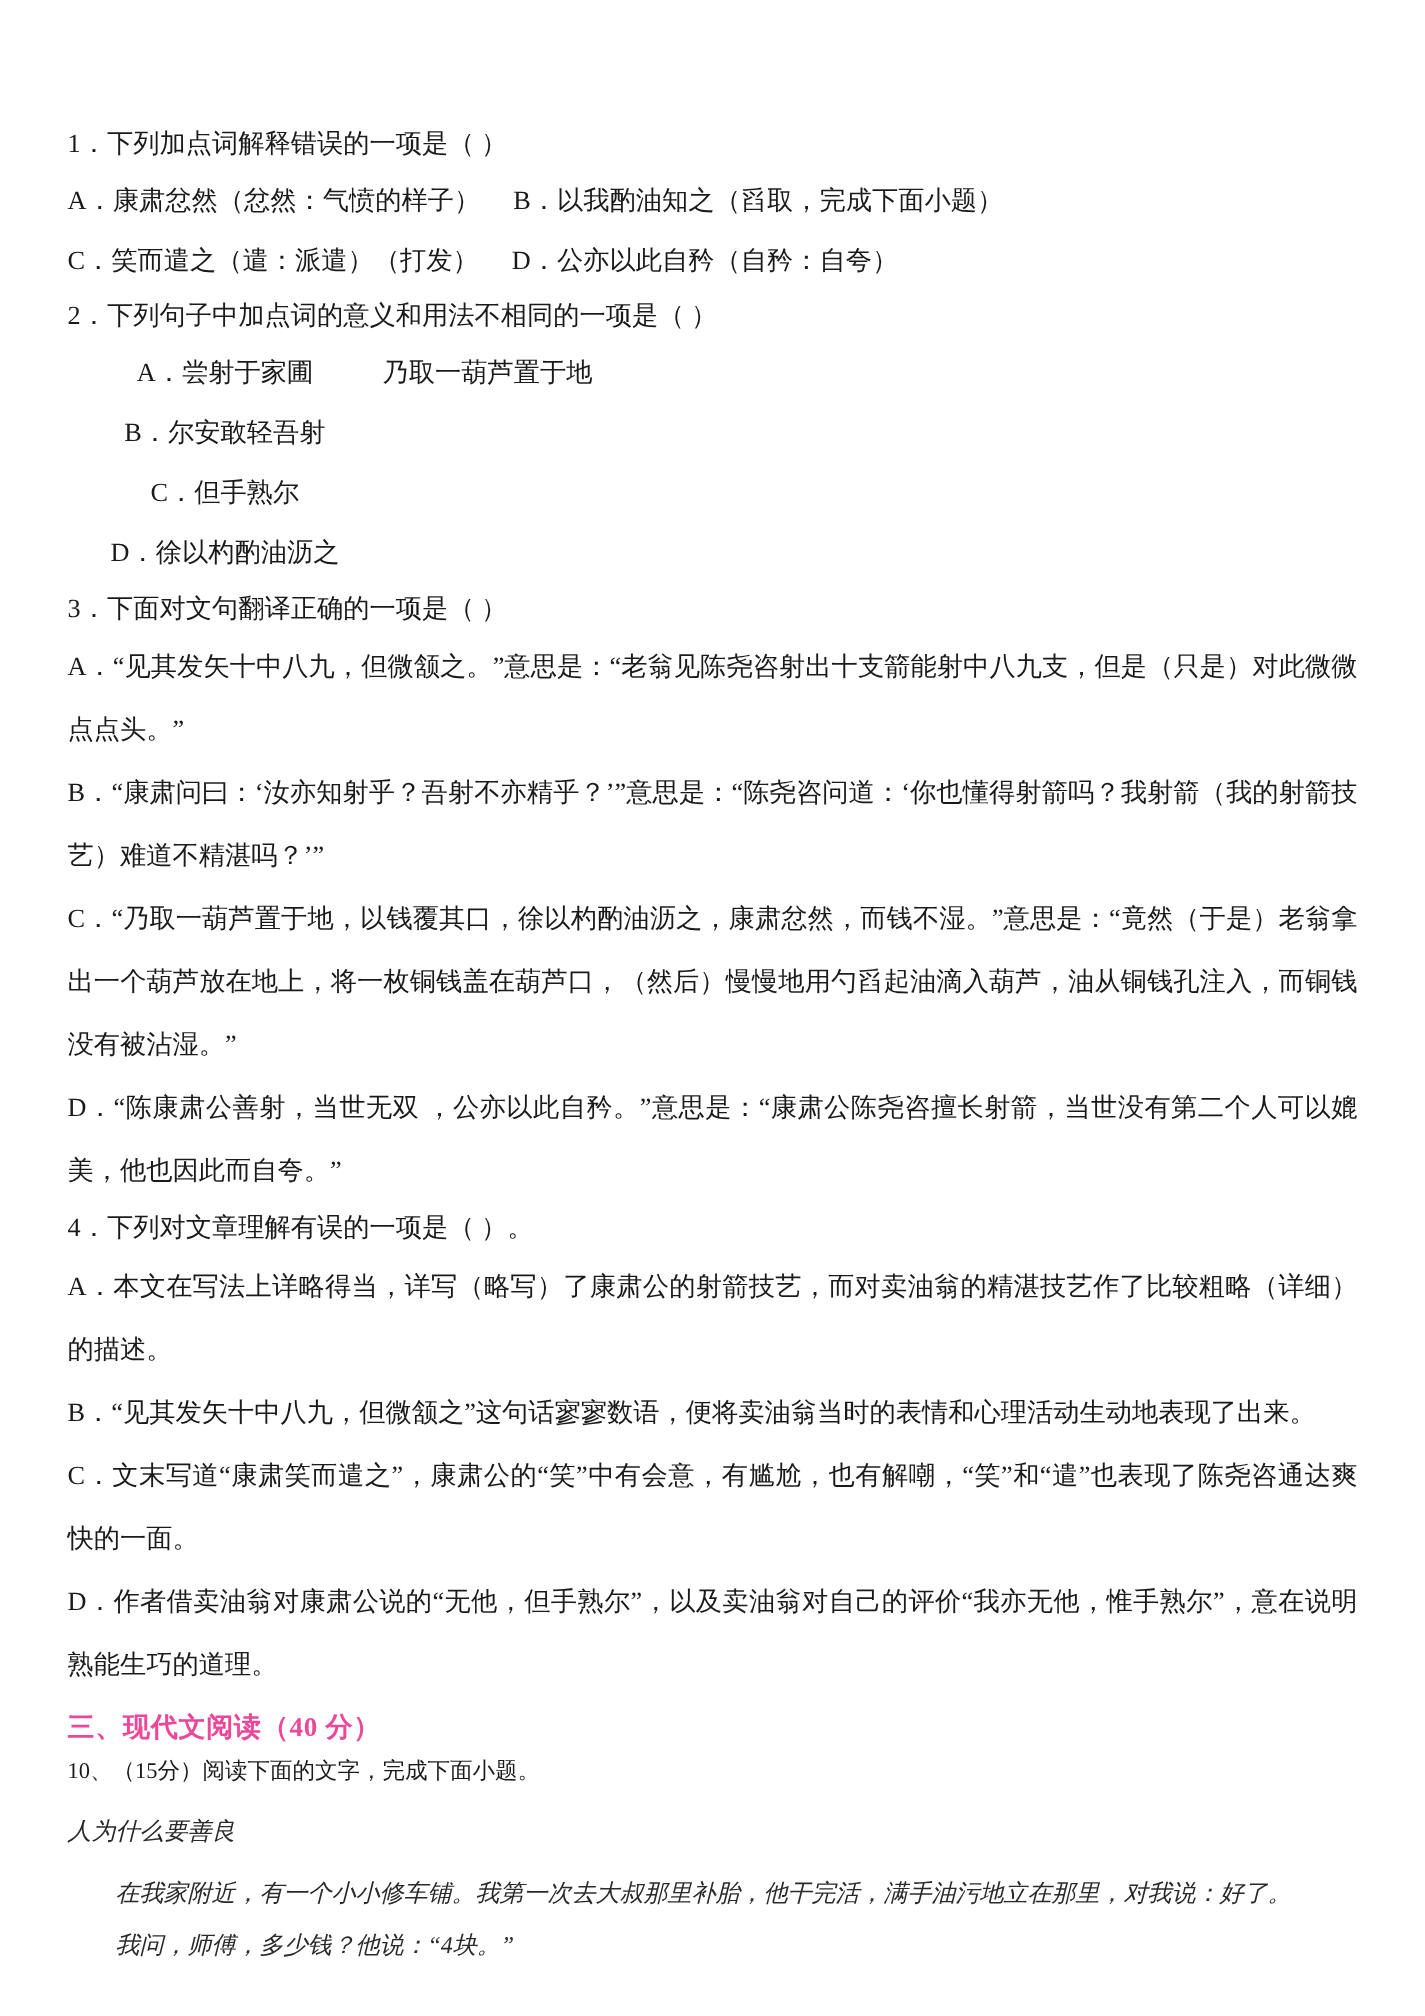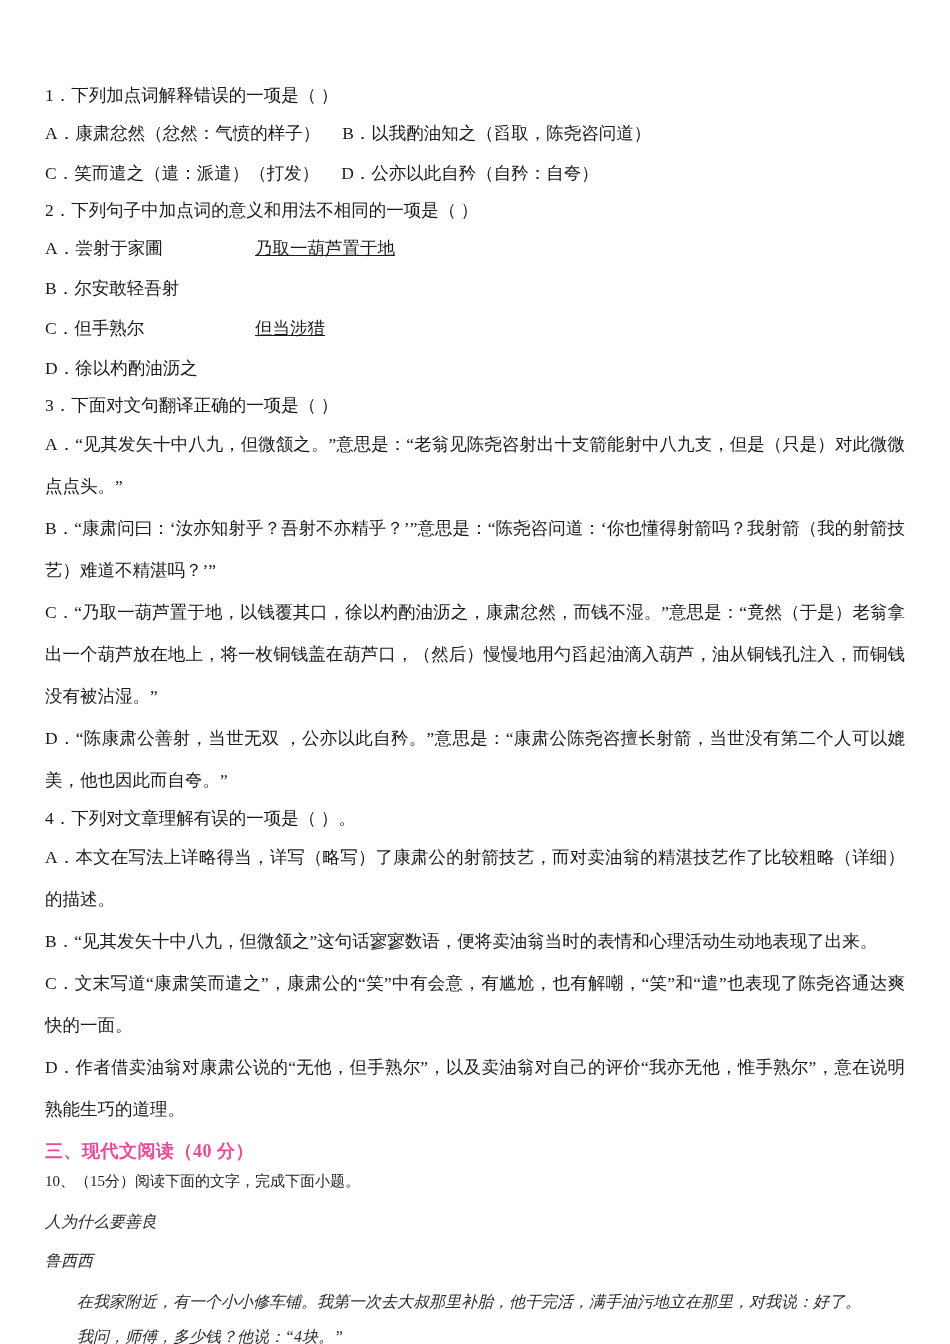--- a/index.html
+++ b/index.html
@@ -36,22 +36,22 @@
   .stem-row { line-height: 35px; }
 
   
   .opt-pair {
     font-size: 17.5px;
     line-height: 40px;
     color: #1a1a1a;
     margin: 0;
     display: flex;
   }
-  .opt-pair .col-a { width: 210px; flex: 0 0 210px; }
-  .opt-pair .col-b { flex: 1 1 auto; text-decoration: underline; }
+  .opt-pair .col-a { width: 210px; flex: 0 0 210px; text-align: center; }
+  .opt-pair .col-b { flex: 1 1 auto; }
 
   
   .opt-inline {
     font-size: 17.5px;
     line-height: 40px;
     color: #1a1a1a;
     margin: 0;
   }
   .opt-inline .gap { display: inline-block; width: 22px; }
 
@@ -97,55 +97,53 @@
   .passage.para.first { margin-top: 6px; }
 </style>
 </head>
 <body>
 
 <div class="page">
   <div class="doc-body">
 
     <p class="q-stem stem-row">1．下列加点词解释错误的一项是（     ）</p>
     <p class="opt-inline">
-      <span>A．康肃忿然（忿然：气愤的样子）</span><span class="gap"></span><span>B．以我酌油知之（舀取，陈尧咨问道）</span>
+      <span>A．康肃忿然（忿然：气愤的样子）</span><span class="gap"></span><span>B．以我酌油知之（舀取，完成下面小题）</span>
     </p>
     <p class="opt-inline">
       <span>C．笑而遣之（遣：派遣）（打发）</span><span class="gap"></span><span>D．公亦以此自矜（自矜：自夸）</span>
     </p>
 
     <p class="q-stem stem-row">2．下列句子中加点词的意义和用法不相同的一项是（     ）</p>
     <p class="opt-pair">
       <span class="col-a">A．尝射于家圃</span>
       <span class="col-b">乃取一葫芦置于地</span>
     </p>
     <p class="opt-pair">
       <span class="col-a">B．尔安敢轻吾射</span>
     </p>
     <p class="opt-pair">
       <span class="col-a">C．但手熟尔</span>
-      <span class="col-b">但当涉猎</span>
     </p>
     <p class="opt-pair">
       <span class="col-a">D．徐以杓酌油沥之</span>
     </p>
 
     <p class="q-stem stem-row">3．下面对文句翻译正确的一项是（     ）</p>
     <p class="opt-block">A．“见其发矢十中八九，但微颔之。”意思是：“老翁见陈尧咨射出十支箭能射中八九支，但是（只是）对此微微点点头。”</p>
     <p class="opt-block">B．“康肃问曰：‘汝亦知射乎？吾射不亦精乎？’”意思是：“陈尧咨问道：‘你也懂得射箭吗？我射箭（我的射箭技艺）难道不精湛吗？’”</p>
     <p class="opt-block">C．“乃取一葫芦置于地，以钱覆其口，徐以杓酌油沥之，康肃忿然，而钱不湿。”意思是：“竟然（于是）老翁拿出一个葫芦放在地上，将一枚铜钱盖在葫芦口，（然后）慢慢地用勺舀起油滴入葫芦，油从铜钱孔注入，而铜钱没有被沾湿。”</p>
     <p class="opt-block">D．“陈康肃公善射，当世无双 ，公亦以此自矜。”意思是：“康肃公陈尧咨擅长射箭，当世没有第二个人可以媲美，他也因此而自夸。”</p>
 
     <p class="q-stem stem-row">4．下列对文章理解有误的一项是（    ）。</p>
     <p class="opt-block">A．本文在写法上详略得当，详写（略写）了康肃公的射箭技艺，而对卖油翁的精湛技艺作了比较粗略（详细）的描述。</p>
     <p class="opt-block">B．“见其发矢十中八九，但微颔之”这句话寥寥数语，便将卖油翁当时的表情和心理活动生动地表现了出来。</p>
     <p class="opt-block">C．文末写道“康肃笑而遣之”，康肃公的“笑”中有会意，有尴尬，也有解嘲，“笑”和“遣”也表现了陈尧咨通达爽快的一面。</p>
     <p class="opt-block">D．作者借卖油翁对康肃公说的“无他，但手熟尔”，以及卖油翁对自己的评价“我亦无他，惟手熟尔”，意在说明熟能生巧的道理。</p>
 
     <p class="section-head">三、现代文阅读（40 分）</p>
     <p class="sub-line">10、（15分）阅读下面的文字，完成下面小题。</p>
     <p class="passage title-line">人为什么要善良</p>
-    <p class="passage author-line">鲁西西</p>
     <p class="passage para first">在我家附近，有一个小小修车铺。我第一次去大叔那里补胎，他干完活，满手油污地立在那里，对我说：好了。</p>
     <p class="passage para">我问，师傅，多少钱？他说：“4块。”</p>
 
   </div>
 </div>
 
 </body></html>

